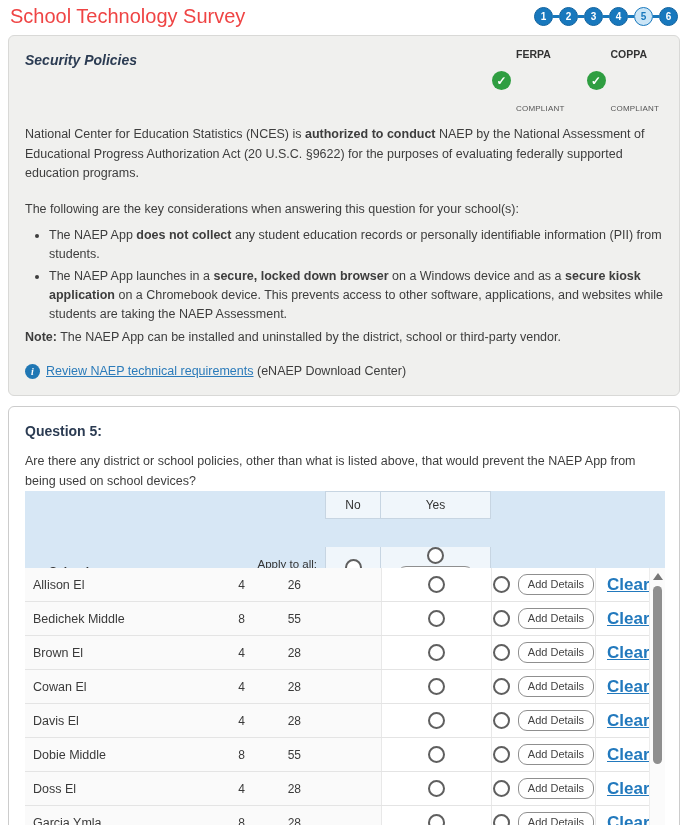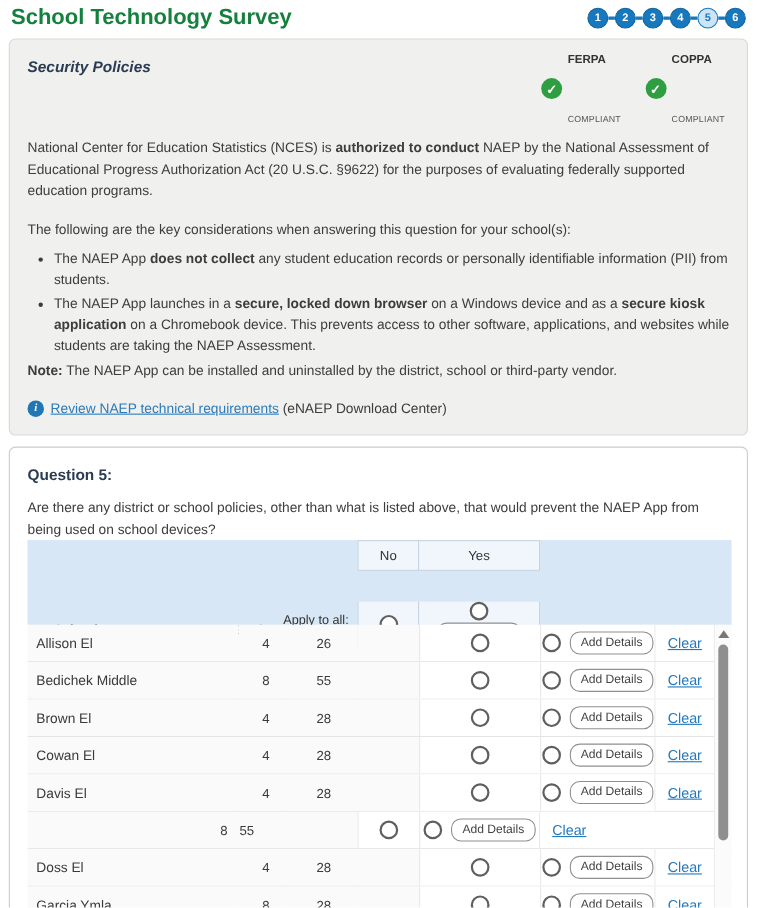--- a/index.html
+++ b/index.html
@@ -5,21 +5,21 @@
   html,body { margin:0; padding:0; }
   body {
     width:688px; height:825px; background:#ffffff;
     font-family:"Liberation Sans", sans-serif; color:#3d3d3d;
     overflow:hidden;
   }
   .page { padding:2px 8px 0; box-sizing:border-box; }
 
   
   .topbar { display:flex; justify-content:space-between; align-items:center; padding:3px 2px 7px 2px; }
-  .title { font-size:20px; font-weight:bold; color:#15803d; margin:0; }
+  .title { font-size:20px; font-weight:normal; color:#ef4444; margin:0; }
   .steps { display:flex; align-items:center; }
   .step {
     width:17px; height:17px; border-radius:50%; background:#1878bd; border:1px solid #11639f;
     color:#fff; font-size:10px; font-weight:bold; display:flex; align-items:center; justify-content:center;
     box-sizing:content-box;
   }
   .step.current { background:#cbe5f6; color:#1878bd; border:1px solid #1878bd; }
   .step-conn { width:6px; height:3px; background:#1878bd; }
 
   
@@ -91,21 +91,21 @@
   }
   .row { height:34px; border-bottom:1px solid #e4e4e4; box-sizing:border-box; }
   .cell { display:flex; align-items:center; box-sizing:border-box; font-size:12.5px; color:#3a3a3a; }
   .c-left { background:#fafafa; }
   .c-school { padding-left:8px; }
   .c-num { justify-content:flex-end; padding-right:10px; font-size:12px; }
   .c-dev { padding-right:24px; }
   .c-no { justify-content:center; background:#fff; border-left:1px solid #e8e8e8; }
   .c-yes { justify-content:center; gap:8px; background:#fff; border-left:1px solid #e8e8e8; border-right:1px solid #e8e8e8; }
   .c-clear { background:#fff; padding-left:11px; }
-  .clear-link { font-size:13px; font-weight:normal; color:#2279bd; text-decoration:underline; }
+  .clear-link { font-size:17px; font-weight:bold; color:#2279bd; text-decoration:underline; }
 
   .scrollbar {
     position:absolute; top:77px; right:0; width:16px; height:272px;
     background:#fbfbfb; border-left:1px solid #ededed; box-sizing:border-box;
   }
   .sb-up { position:absolute; top:5px; left:3px; width:0; height:0;
     border-left:5px solid transparent; border-right:5px solid transparent; border-bottom:7px solid #777; cursor:pointer; }
   .sb-down { position:absolute; bottom:5px; left:3px; width:0; height:0;
     border-left:5px solid transparent; border-right:5px solid transparent; border-top:7px solid #777; cursor:pointer; }
   .sb-thumb { position:absolute; top:18px; left:3px; width:9px; height:178px; background:#8f8f8f; border-radius:6px; cursor:grab; }
@@ -277,20 +277,21 @@
             <div class="cell c-yes">
               <span class="radio"></span>
               <button class="btn-details">Add Details</button>
             </div>
             <div class="cell c-clear">
               <a href="#" class="clear-link">Clear</a>
             </div>
           </div>
 
           <div class="row grid-cols">
+            <div class="cell c-left c-school">Dobie Middle</div>
             <div class="cell c-left c-num">8</div>
             <div class="cell c-left c-num c-dev">55</div>
             <div class="cell c-left"></div>
             <div class="cell c-no">
               <span class="radio"></span>
             </div>
             <div class="cell c-yes">
               <span class="radio"></span>
               <button class="btn-details">Add Details</button>
             </div>

